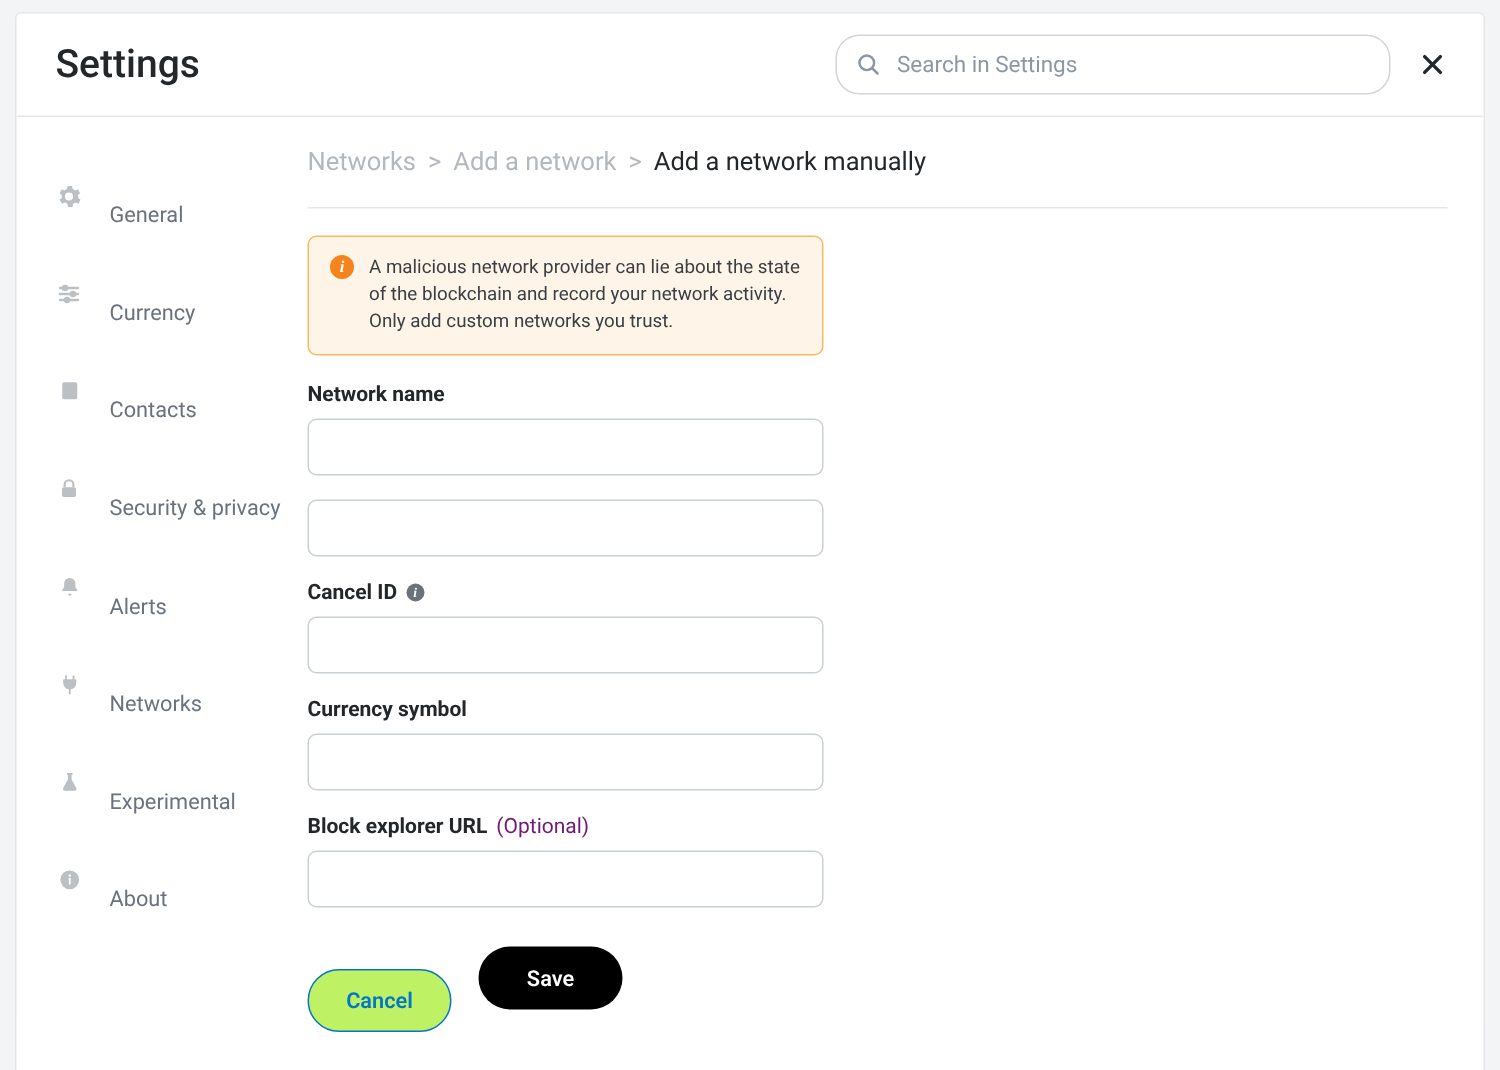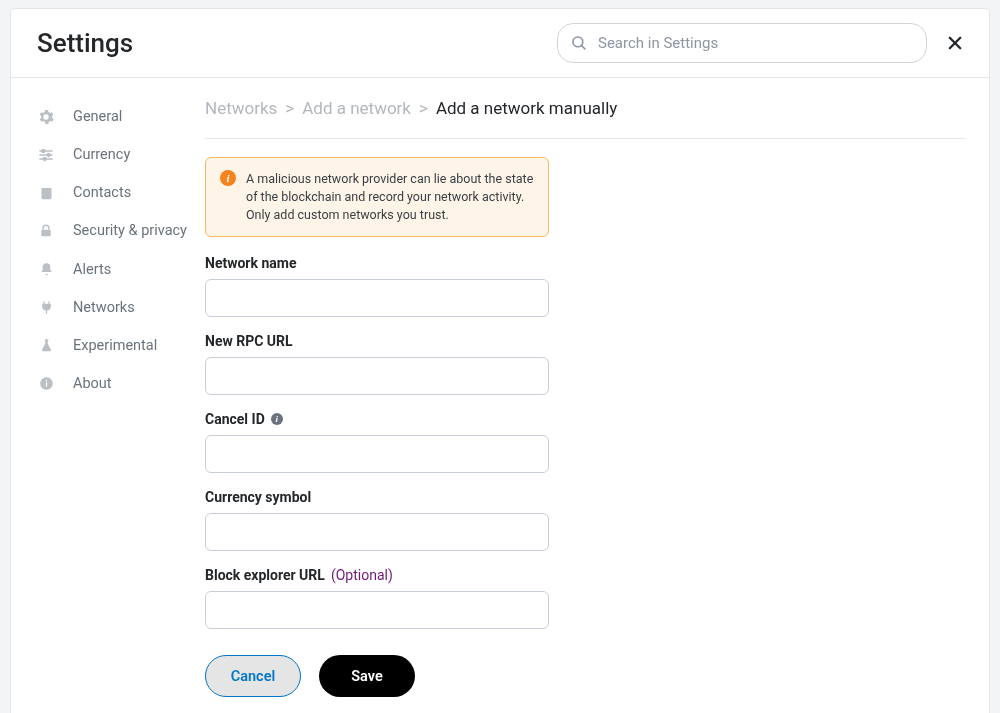--- a/index.html
+++ b/index.html
@@ -16,21 +16,21 @@
     .search-input::placeholder { color: #8d97a3; }
     .close-btn { margin-left: 16px; cursor: pointer; display: flex; align-items: center; justify-content: center; width: 24px; height: 24px; }
 
     
     .body { display: flex; }
 
     
     .sidebar { width: 190px; flex: none; padding: 20px 0 20px 26px; }
     .side-item { display: flex; align-items: center; color: #6a737d; font-size: 14.5px; padding: 10px 0; cursor: pointer; }
     .side-item .icon { width: 18px; height: 18px; flex: none; margin-right: 18px; display: flex; align-items: center; justify-content: center; color: #bbc0c5; }
-    .side-item .label { line-height: 1.25; }
+    .side-item .label { line-height: 1.25; margin-top: 27px; }
 
     
     .main { flex: 1; padding: 20px 24px 46px 4px; }
     .breadcrumbs { display: flex; align-items: center; font-size: 17px; margin-bottom: 20px; flex-wrap: wrap; }
     .crumb-link { color: #b3b8be; cursor: pointer; }
     .crumb-sep { color: #b3b8be; margin: 0 8px; }
     .crumb-current { color: #24272a; }
     .divider { height: 1px; background: #e5e6e8; margin-bottom: 18px; }
 
     .form-col { width: 344px; }
@@ -39,21 +39,21 @@
     .warning-banner .warn-icon { width: 16px; height: 16px; background: #f5841f; border-radius: 50%; color: #fff; display: flex; align-items: center; justify-content: center; font-size: 11px; font-weight: 700; flex: none; margin-right: 10px; font-family: Georgia, serif; font-style: italic; }
     .warning-banner .warn-text { font-size: 12.5px; color: #3a3f45; line-height: 1.45; }
 
     .field-label { font-size: 14px; font-weight: 700; color: #24272a; margin-bottom: 8px; display: flex; align-items: center; }
     .field-label .optional { font-weight: 400; color: #701a75; margin-left: 6px; }
     .field-label .info-icon { width: 12px; height: 12px; background: #6a737d; border-radius: 50%; color: #fff; display: inline-flex; align-items: center; justify-content: center; font-size: 9px; font-weight: 700; margin-left: 6px; font-family: Georgia, serif; font-style: italic; }
     .field-input { width: 100%; height: 38px; border: 1px solid #c9cfd6; border-radius: 6px; padding: 0 12px; font-size: 14px; outline: none; margin-bottom: 16px; }
 
     .actions { display: flex; gap: 18px; margin-top: 10px; }
     .btn { height: 42px; width: 96px; border-radius: 21px; font-size: 14.5px; font-weight: 600; display: flex; align-items: center; justify-content: center; cursor: pointer; }
-    .btn-cancel { border: 1.5px solid #0376c9; color: #0376c9; background: #e5e5e5; }
+    .btn-cancel { border: 1.5px solid #0376c9; color: #0376c9; background: #bef264; margin-top: 15px; }
     .btn-save { border: none; color: #fff; background: #000000; cursor: default; }
   </style>
 </head>
 <body>
 
 <div class="container">
 
   <div class="header">
     <div class="header-title">Settings</div>
     <div class="header-spacer"></div>
@@ -173,21 +173,20 @@
       <div class="form-col">
 
         <div class="warning-banner">
           <span class="warn-icon">i</span>
           <span class="warn-text">A malicious network provider can lie about the state of the blockchain and record your network activity. Only add custom networks you trust.</span>
         </div>
 
         <div class="field-label">Network name</div>
         <input class="field-input" style="">
 
-        <div class="field-label">New RPC URL</div>
         <input class="field-input" style="">
 
         <div class="field-label">
           <span>Cancel ID</span>
           <span class="info-icon">i</span>
         </div>
         <input class="field-input" style="">
 
         <div class="field-label">Currency symbol</div>
         <input class="field-input" style="">

